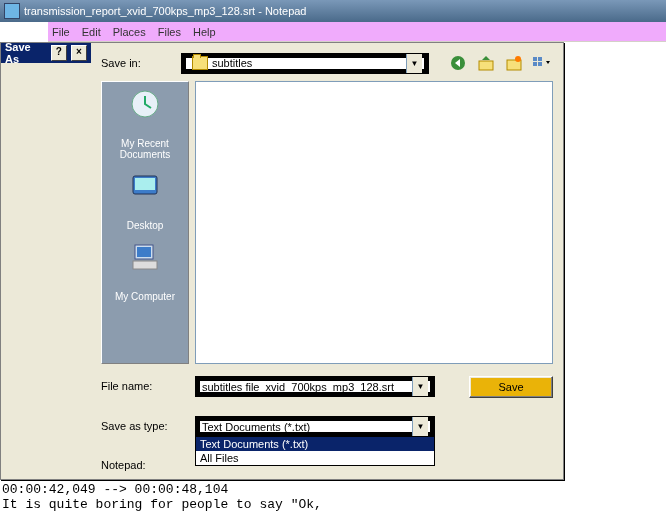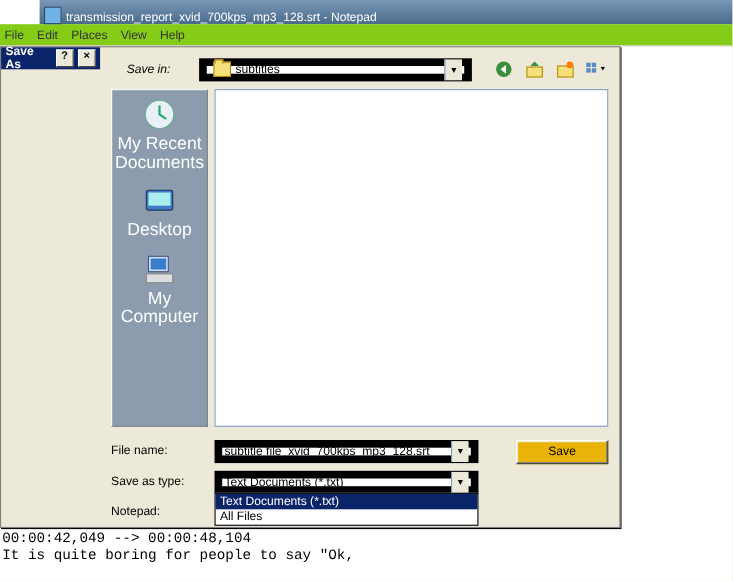--- a/index.html
+++ b/index.html
@@ -9,36 +9,36 @@
     font-size: 11px;
     background: #fff;
     width: 666px;
     height: 528px;
     overflow: hidden;
   }
   .titlebar {
     height: 22px;
     background: linear-gradient(to bottom, #7a98b8, #4a6a8a);
     display: flex;
-    align-items: flex-end;
+    align-items: center;
     color: #fff;
     padding: 0 4px;
     gap: 4px;
-    margin-left: 36px;
   }
   .titlebar .icon { width: 16px; height: 16px; background: #6eb5e5; border: 1px solid #346; display:inline-block;}
   .menubar {
     height: 20px;
-    background: #84cc16;
+    background: #f0abfc;
     display: flex;
     align-items: center;
     padding: 0 4px;
     gap: 12px;
     border-bottom: 1px solid #d4d0c8;
     color: #333;
+    margin-left: 48px;
   }
   .dialog {
     position: absolute;
     left: 0;
     top: 42px;
     width: 564px;
     height: 438px;
     background: #ece9d8;
     border: 1px solid #808080;
     box-shadow: 1px 1px 0 #000;
@@ -62,24 +62,24 @@
     background: #ece9d8;
     border: 1px solid #fff;
     border-right-color:#404040; border-bottom-color:#404040;
     font-size: 10px;
     text-align: center;
     line-height: 12px;
     color: #000;
   }
   .dlg-body { flex:1; padding: 8px 10px 8px 10px; display:flex; flex-direction:column; gap:6px; }
   .row-savein { display:flex; align-items:center; gap:8px; height:24px;}
-  .row-savein .lbl { width: 72px; text-align:center; padding-right:4px;font-style:italic;}
+  .row-savein .lbl { width: 72px; text-align:left; padding-right:4px;}
   .combo {
     display:flex; align-items:center;
-    background:#fff; border:7px solid #000000;
+    background:#fff; border:5px solid #000000;
     height:21px;
   }
   .combo.input { padding:0 2px; }
   .combo .arrow {
     width:16px; height:19px;
     background:#ece9d8;
     border-left:1px solid #7f9db9;
     display:flex; align-items:center; justify-content:center;
     font-size:8px;
   }
@@ -95,26 +95,26 @@
     background: #6f8296;
     background: #9aa7b5;
     background: #9aa7b5;
     display:flex; flex-direction:column; align-items:center;
     padding: 6px 2px;
     gap: 10px;
     border: 1px solid #fff;
     border-right-color:#808080; border-bottom-color:#808080;
     background: #8c9cae;
   }
-  .place { display:flex; flex-direction:column; align-items:center; gap:2px; color:#fff; font-size:16px; text-align:center; line-height:1.1; cursor:default;}
+  .place { display:flex; flex-direction:column; align-items:center; gap:18px; color:#fff; font-size:10px; text-align:center; line-height:1.1; cursor:default;}
   .place .pi { width:32px; height:32px; display:flex; align-items:center; justify-content:center;}
   .listing {
     flex:1; background:#fff; border:1px solid #7f9db9;
   }
-  .bottom-rows { display:flex; flex-direction:column; gap:6px; margin-top:6px;}
+  .bottom-rows { display:flex; flex-direction:column; gap:18px; margin-top:6px;}
   .brow { display:flex; align-items:flex-start; gap:8px;}
   .brow .lbl { width: 86px; padding-top:4px;}
   .brow .ctl { width: 240px; }
   .btncol { margin-left:auto; display:flex; flex-direction:column; gap:6px;}
   .btn {
     width: 84px; height: 22px;
     background:#eab308;
     border:1px solid #404040;
     border-top-color:#fff; border-left-color:#fff;
     box-shadow: inset -1px -1px 0 #808080, inset 1px 1px 0 #ece9d8;
@@ -145,21 +145,21 @@
 
 <div class="titlebar">
   <span class="icon"></span>
   <span>transmission_report_xvid_700kps_mp3_128.srt - Notepad</span>
 </div>
 
 <div class="menubar">
   <span>File</span>
   <span>Edit</span>
   <span>Places</span>
-  <span>View</span>
+  <span>Files</span>
   <span>Help</span>
 </div>
 
 <div class="editor-text"><span>00:00:42,049 --&gt; 00:00:48,104</span>
 <span>It is quite boring for people to say "Ok,</span></div>
 
 <div class="dialog">
   <div class="dlg-title">
     <span>Save As</span>
     <span class="spacer"></span>
@@ -238,21 +238,21 @@
           <span>My Computer</span>
         </div>
       </div>
       <div class="listing"></div>
     </div>
 
     <div class="bottom-rows">
       <div class="brow">
         <div class="lbl">File name:</div>
         <div class="ctl combo input">
-          <span style="flex:1; overflow:hidden; white-space:nowrap">subtitle file_xvid_700kps_mp3_128.srt</span>
+          <span style="flex:1; overflow:hidden; white-space:nowrap">subtitles file_xvid_700kps_mp3_128.srt</span>
           <div class="arrow">▼</div>
         </div>
         <div class="btncol">
           <div class="btn">Save</div>
         </div>
       </div>
       <div class="brow">
         <div class="lbl">Save as type:</div>
         <div class="ctl dropdown-open">
           <div class="combo input">

